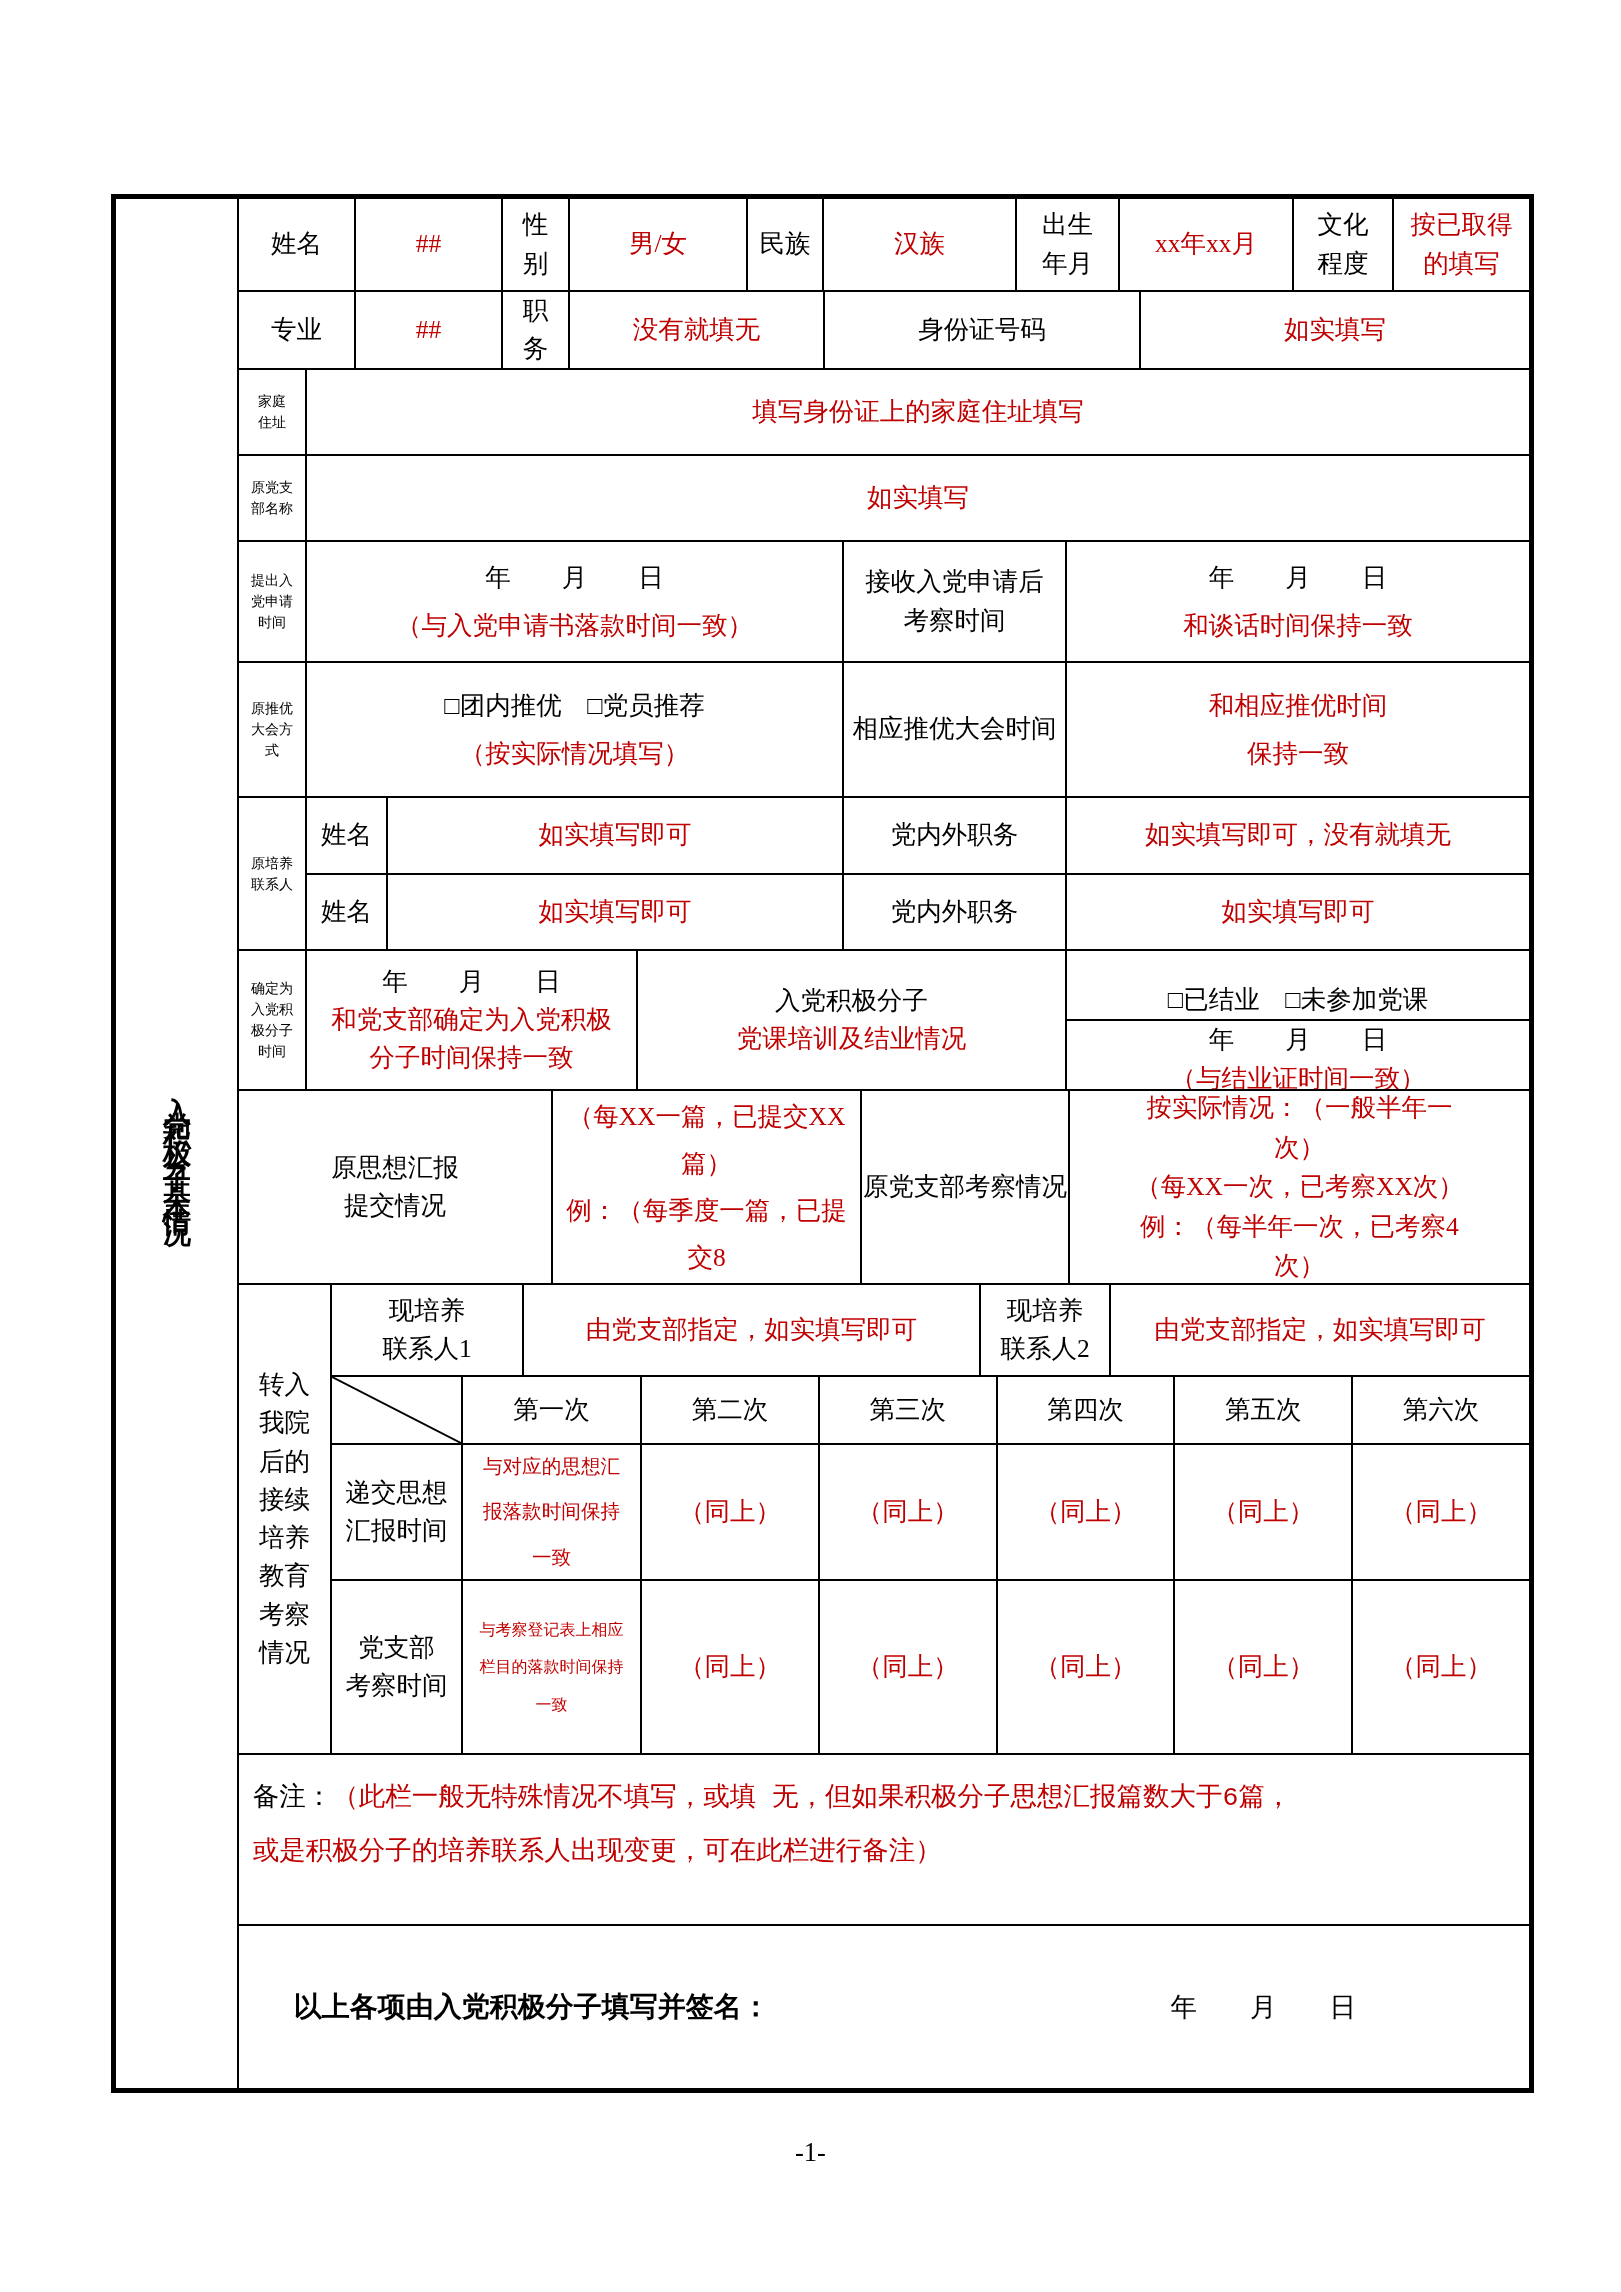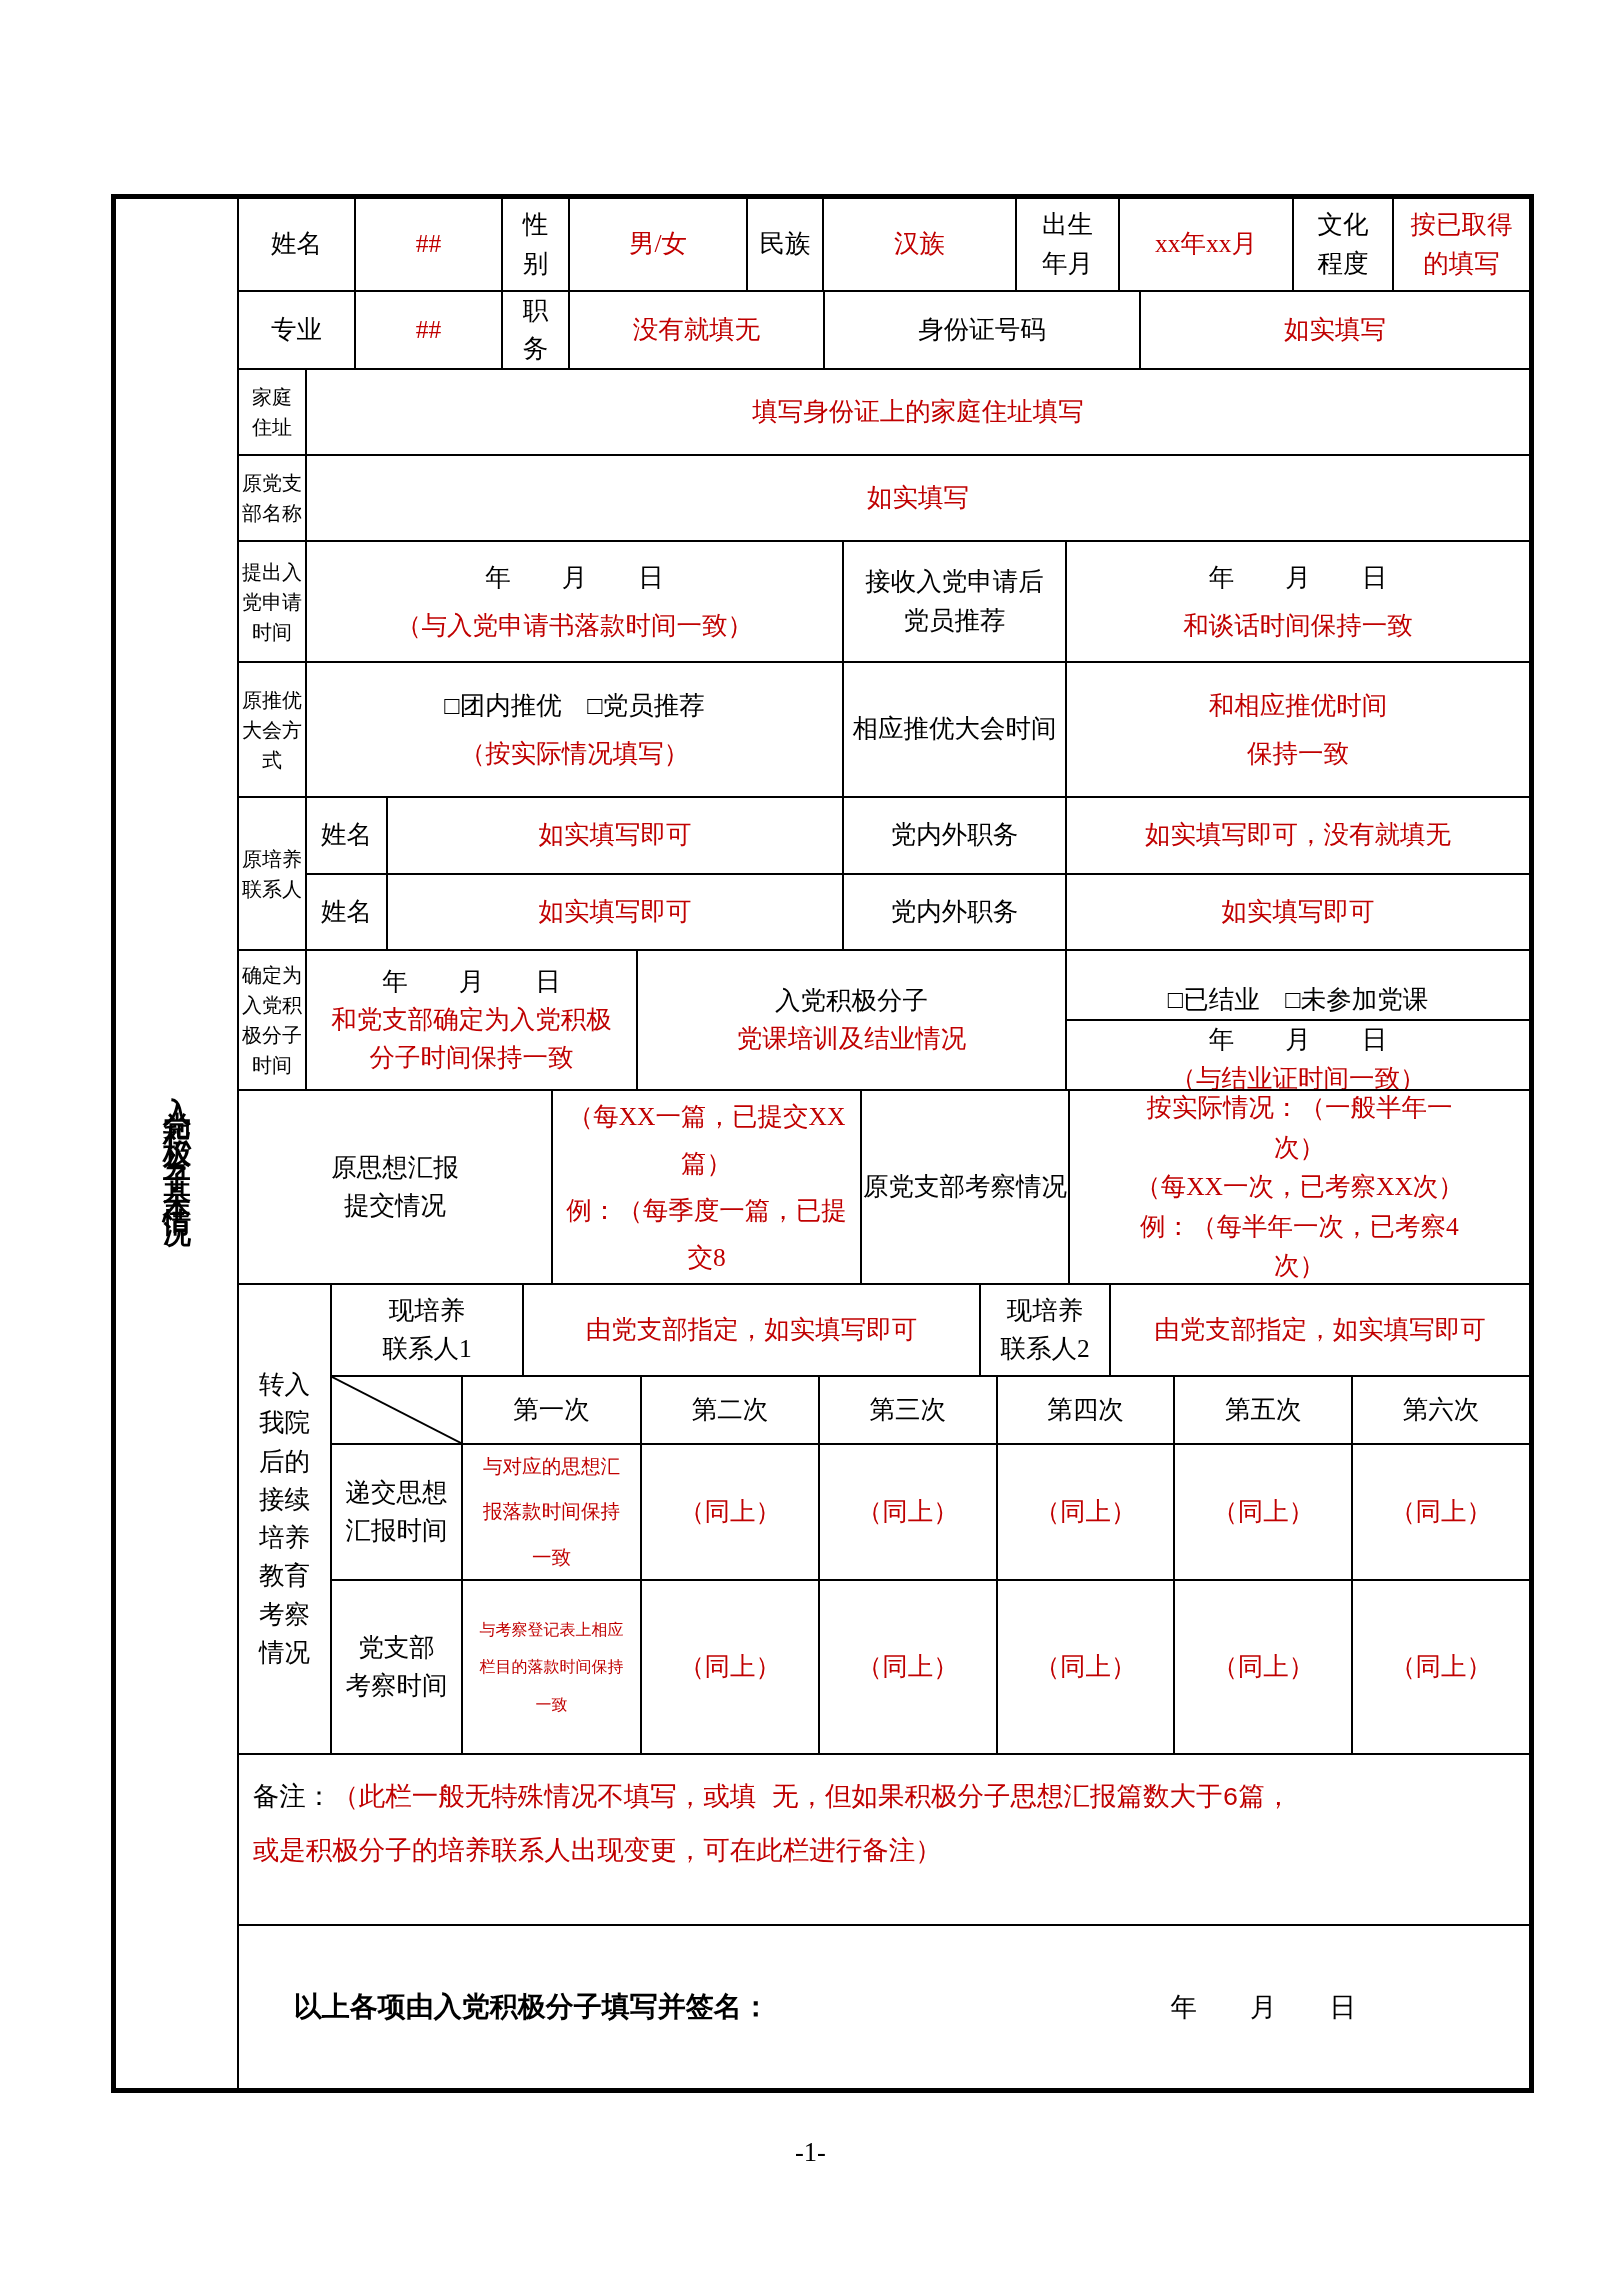--- a/index.html
+++ b/index.html
@@ -40,21 +40,21 @@
     align-items:center; justify-content:center;
     text-align:center;
     font-size:25.5px; line-height:1.5;
     padding:2px 1px;
     min-width:0; overflow:hidden;
   }
   .c:last-child { border-right:none; }
   .fill { flex:1 1 auto; }
   .pre { white-space:pre-line; }
   .red { color:#c00000; }
-  .lab-sm { font-size:20px; line-height:1.5; }
+  .lab-sm { font-size:14px; line-height:1.5; }
   .airy { line-height:1.85; }
   .lh15 { line-height:1.55; }
 
   
   .rh1{height:93px} .rh2{height:78px} .rh34{height:86px} .rh5{height:121px}
   .rh6{height:135px} .rh9{height:140px}
   .rh10{height:194px} .rhg{height:470px} .rh15{height:171px} .rh16{flex:1 1 auto}
 
   
   .wlab{flex:0 0 68px}
@@ -159,21 +159,21 @@
 
       <div class="row rh5">
         <div class="c wlab pre lab-sm">提出入
 党申请
 时间</div>
         <div class="c w548 airy">
           <div>年　　月　　日</div>
           <div class="red">（与入党申请书落款时间一致）</div>
         </div>
         <div class="c w228 pre">接收入党申请后
-党员推荐</div>
+考察时间</div>
         <div class="c fill airy">
           <div>年　　月　　日</div>
           <div class="red">和谈话时间保持一致</div>
         </div>
       </div>
 
       <div class="row rh6">
         <div class="c wlab pre lab-sm">原推优
 大会方
 式</div>

